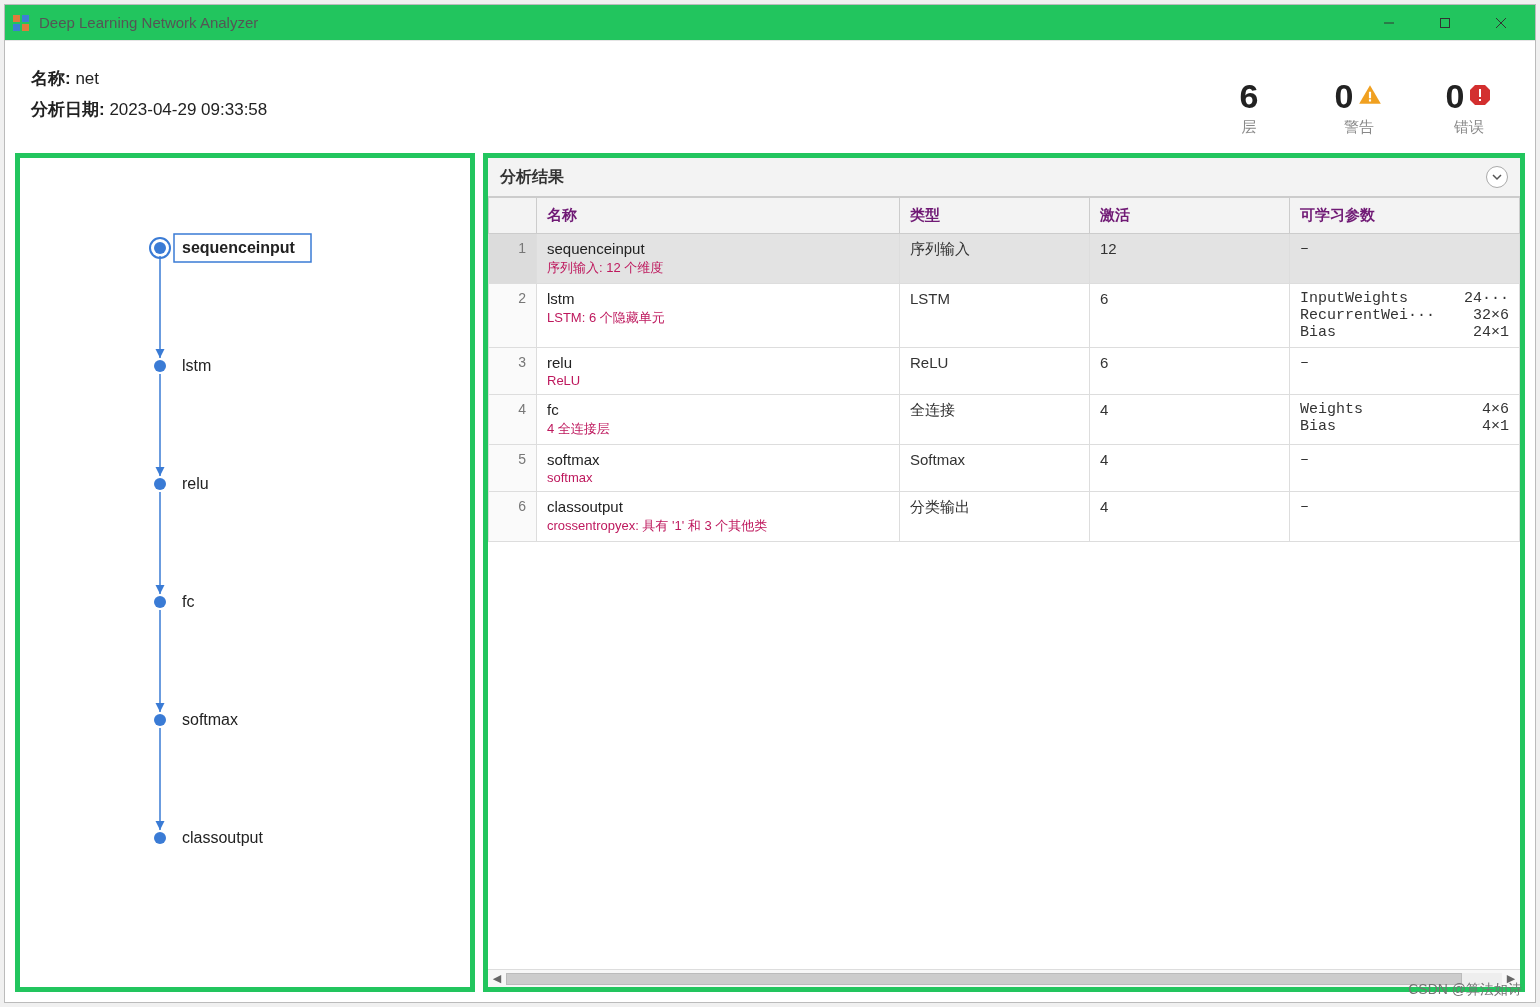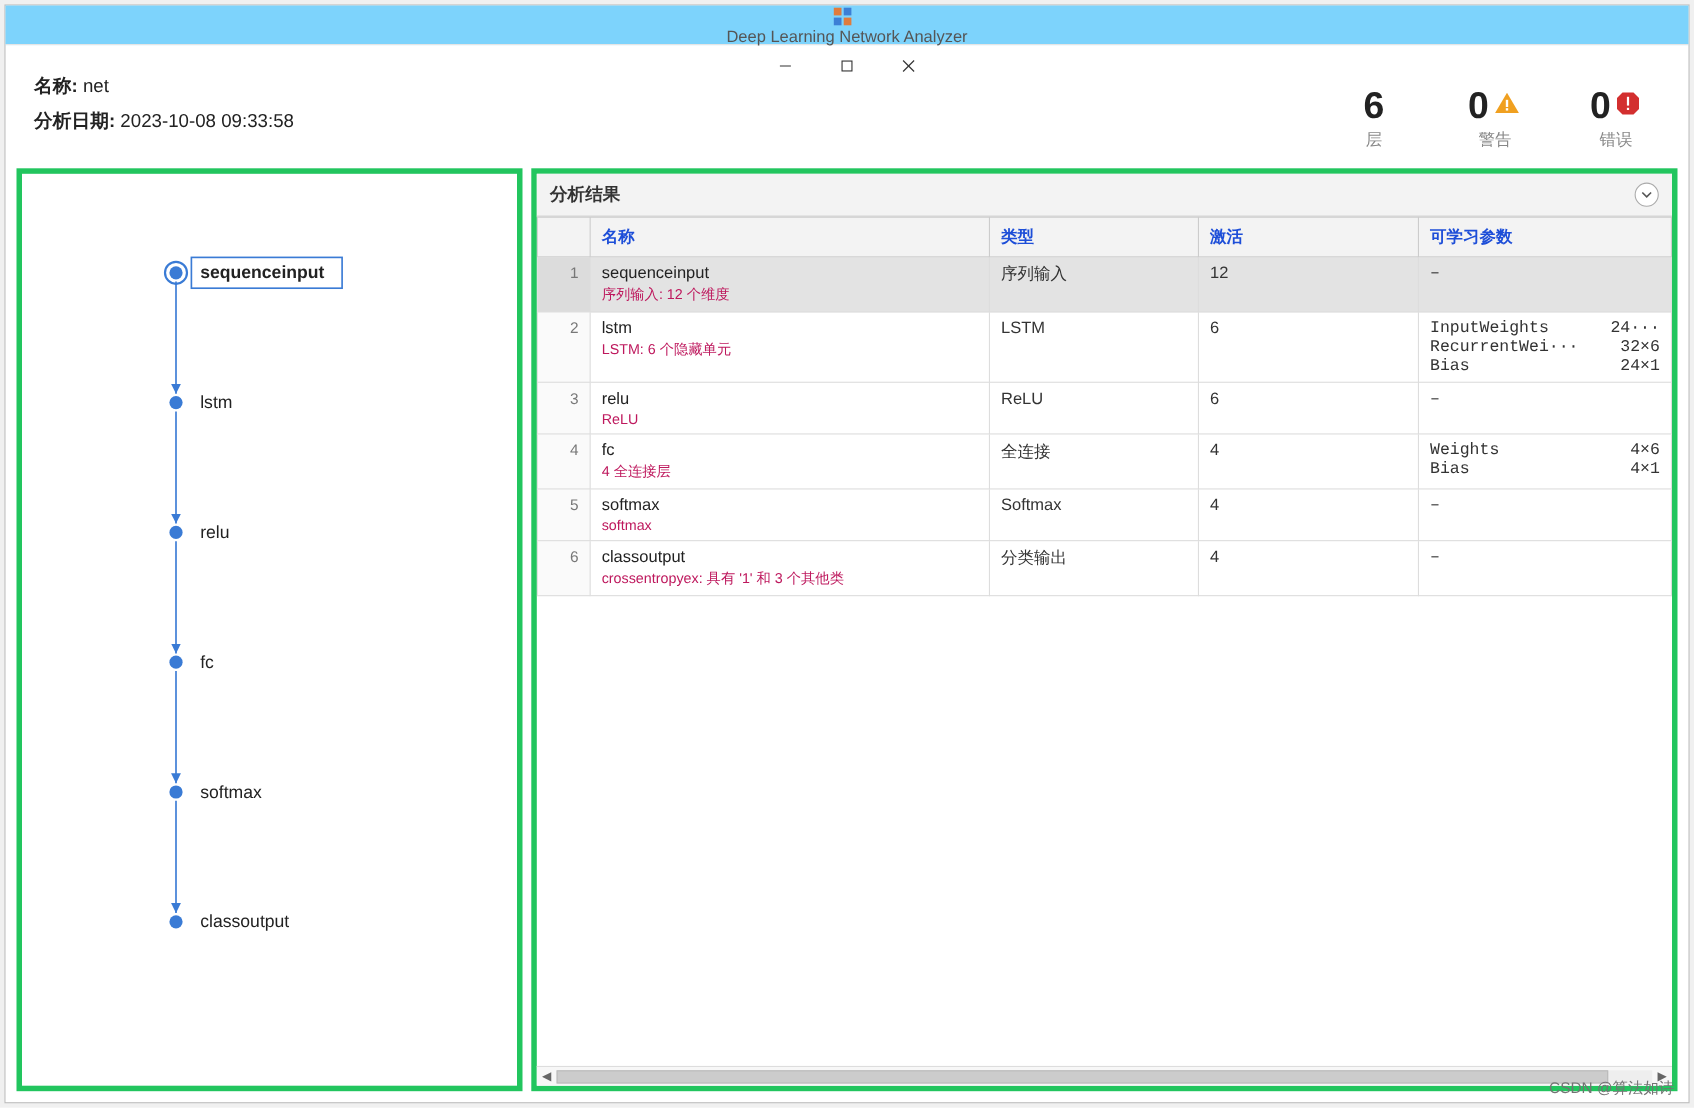--- a/index.html
+++ b/index.html
@@ -18,22 +18,21 @@
   border: 1px solid #bbb;
   display: flex;
   flex-direction: column;
 }
 .titlebar {
   height: 36px;
   display: flex;
   align-items: center;
   padding: 0 6px;
   border-bottom: 1px solid #e5e5e5;
-  background: #7dd3fc;
-  flex-direction: column;
+  background: #22c55e;
 }
 .titlebar .app-icon {
   width: 20px; height: 20px; margin-right: 8px;
   display: flex; align-items: center; justify-content: center;
 }
 .titlebar .title { color: #555; font-size: 15px; flex: 1; }
 .win-btns { display: flex; }
 .win-btn {
   width: 56px; height: 36px;
   display: flex; align-items: center; justify-content: center;
@@ -80,21 +79,21 @@
 }
 .expand-btn {
   width: 22px; height: 22px; border: 1px solid #aaa; border-radius: 50%;
   display: flex; align-items: center; justify-content: center;
   font-size: 11px; color: #555; background: #fff;
 }
 .table-wrap { flex: 1; overflow: auto; position: relative; }
 table { width: 100%; border-collapse: collapse; font-size: 15px; }
 th {
   background: #f3f3f3; text-align: left; padding: 8px 10px;
-  border: 1px solid #ccc; font-weight: bold; color: #1d4ed8;
+  border: 1px solid #ccc; font-weight: bold; color: #701a75;
 }
 th.idx-col { width: 48px; }
 td {
   border: 1px solid #ddd; padding: 6px 10px; vertical-align: top;
   color: #333;
 }
 td.idx { text-align: right; color: #777; background: #fafafa; font-size: 14px; }
 tr.selected td { background: #e3e3e3; }
 tr.selected td.idx { background: #dcdcdc; }
 .layer-name { color: #222; }
@@ -148,21 +147,21 @@
       </div>
     </div>
   </div>
 
   <div class="header">
     <div class="header-left">
       <div class="meta-row">
         <b>名称:</b> <span>net</span>
       </div>
       <div class="meta-row">
-        <b>分析日期:</b> <span>2023-10-08 09:33:58</span>
+        <b>分析日期:</b> <span>2023-04-29 09:33:58</span>
       </div>
     </div>
     <div class="stats">
       <div class="stat">
         <div class="stat-top">
             <span class="stat-num">6</span>
           </div>
         <div class="stat-label">层</div>
       </div>
       <div class="stat">

